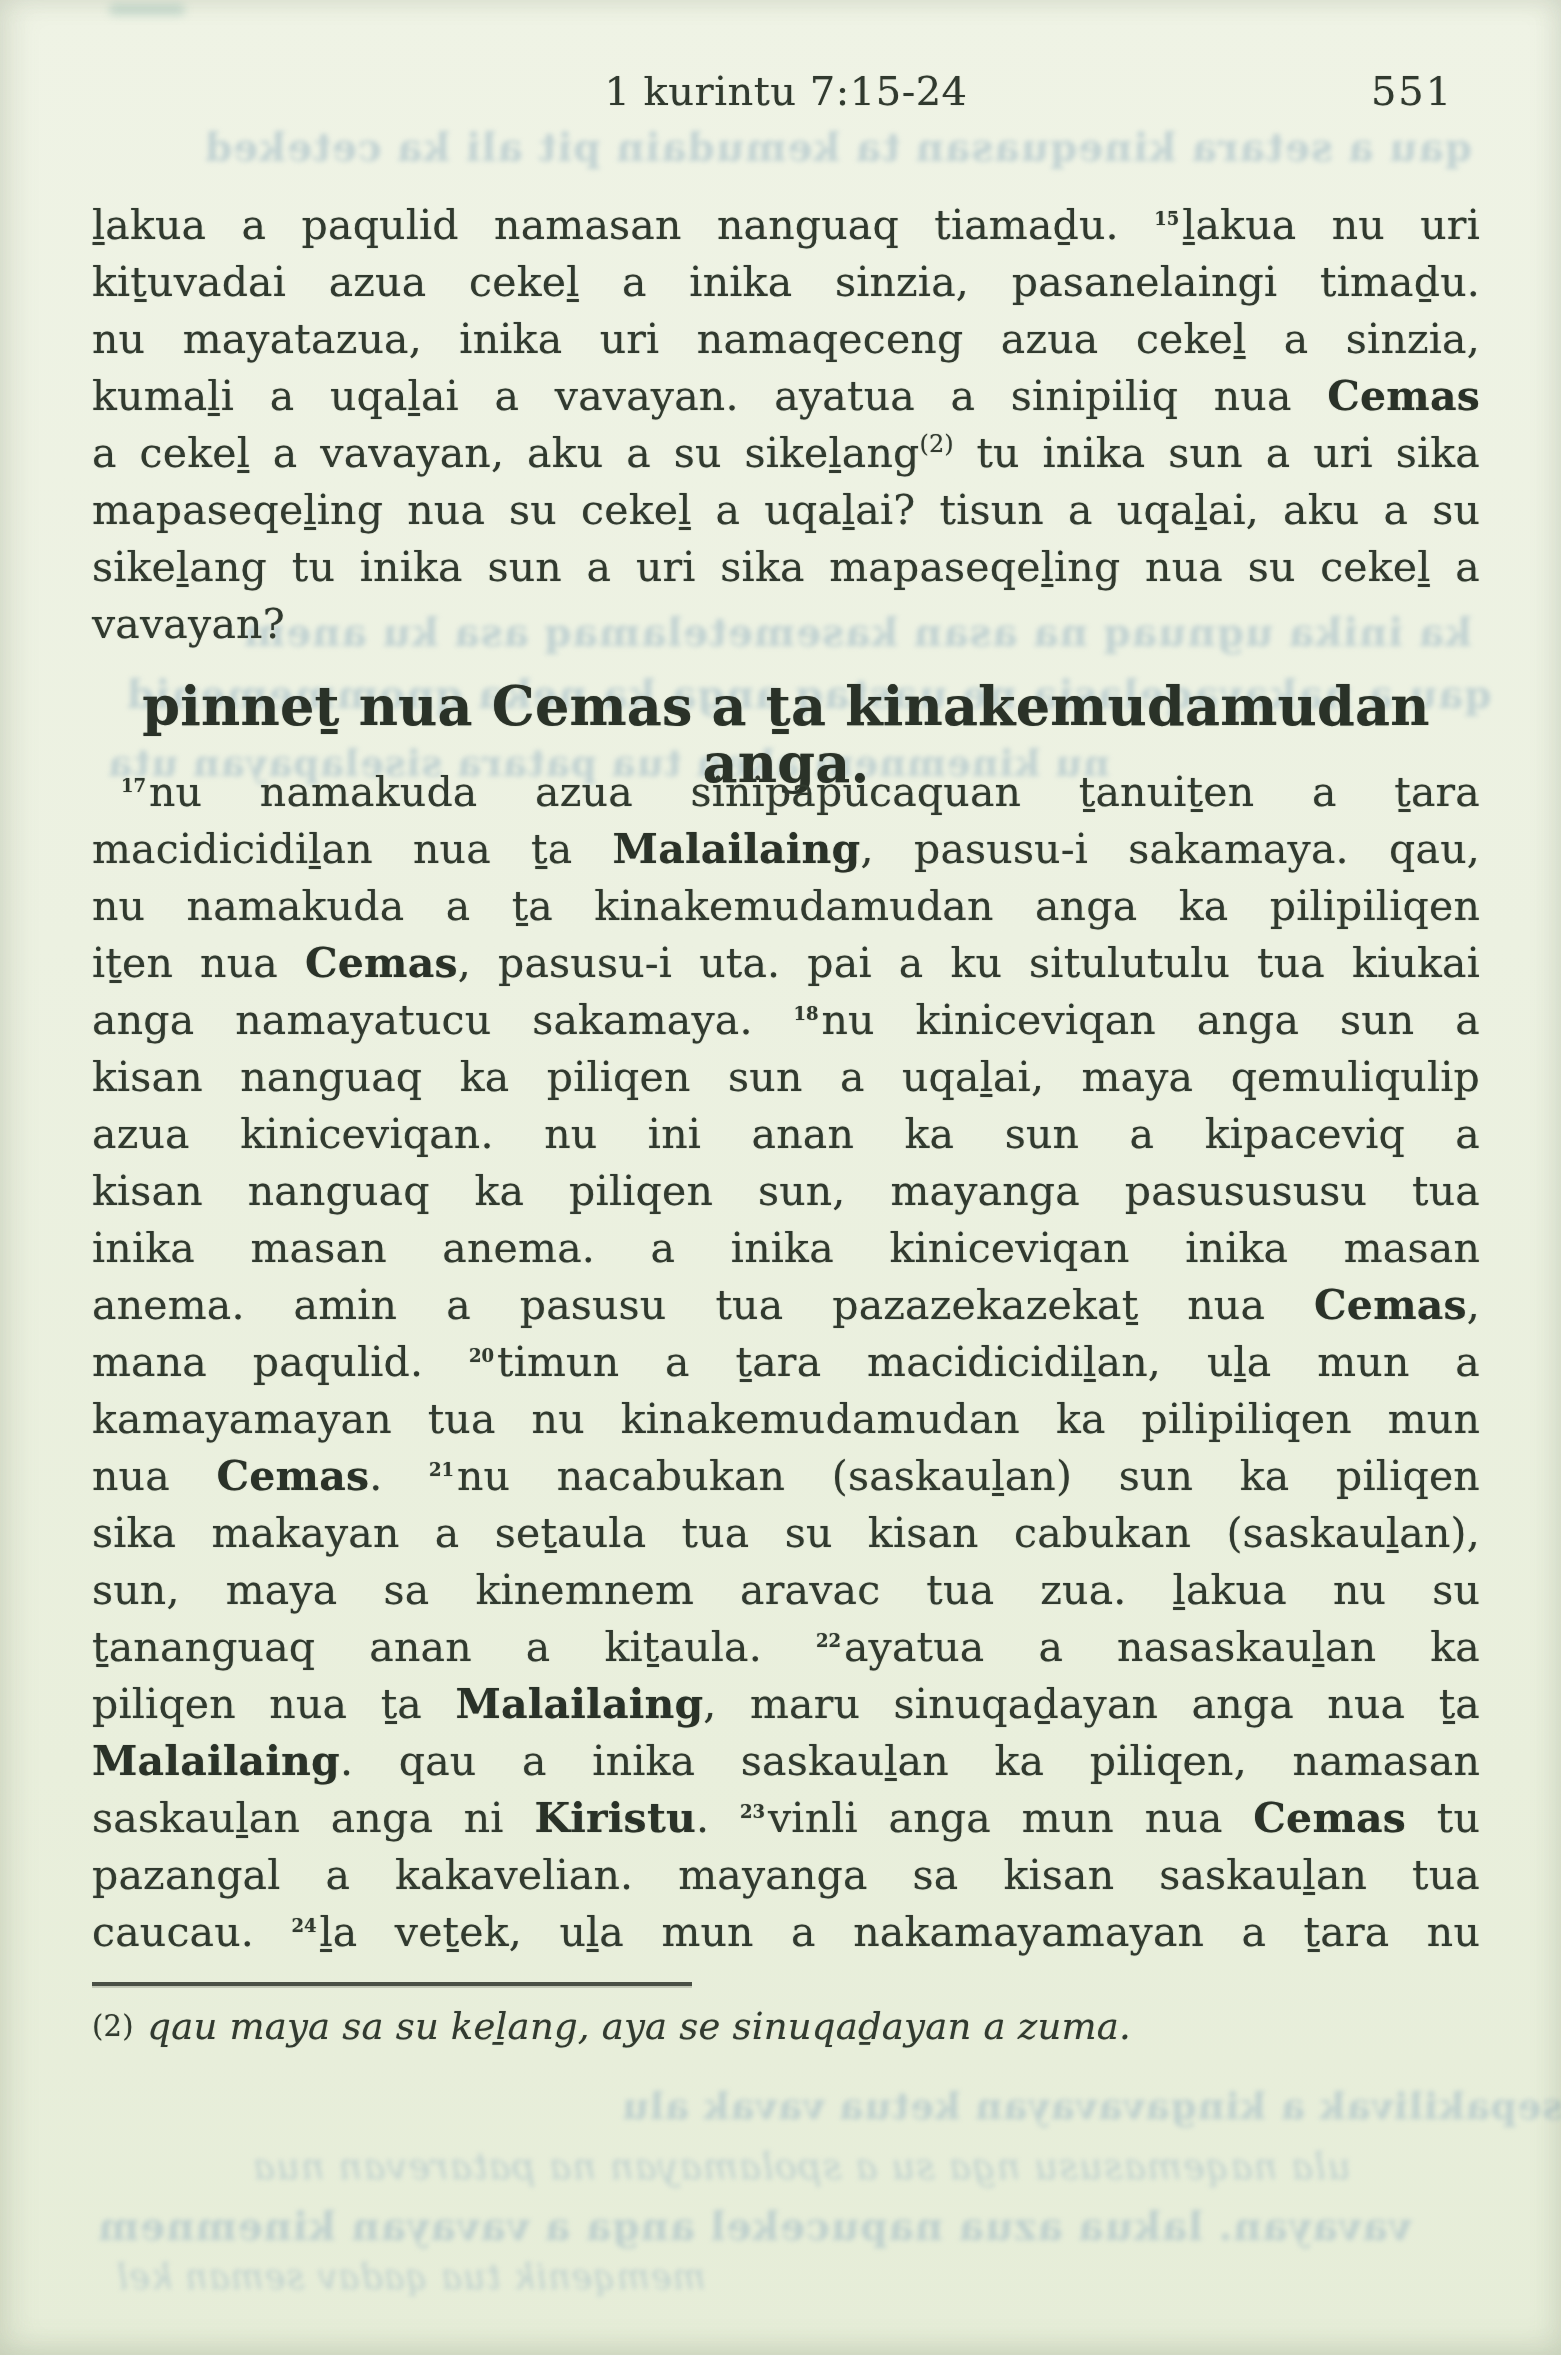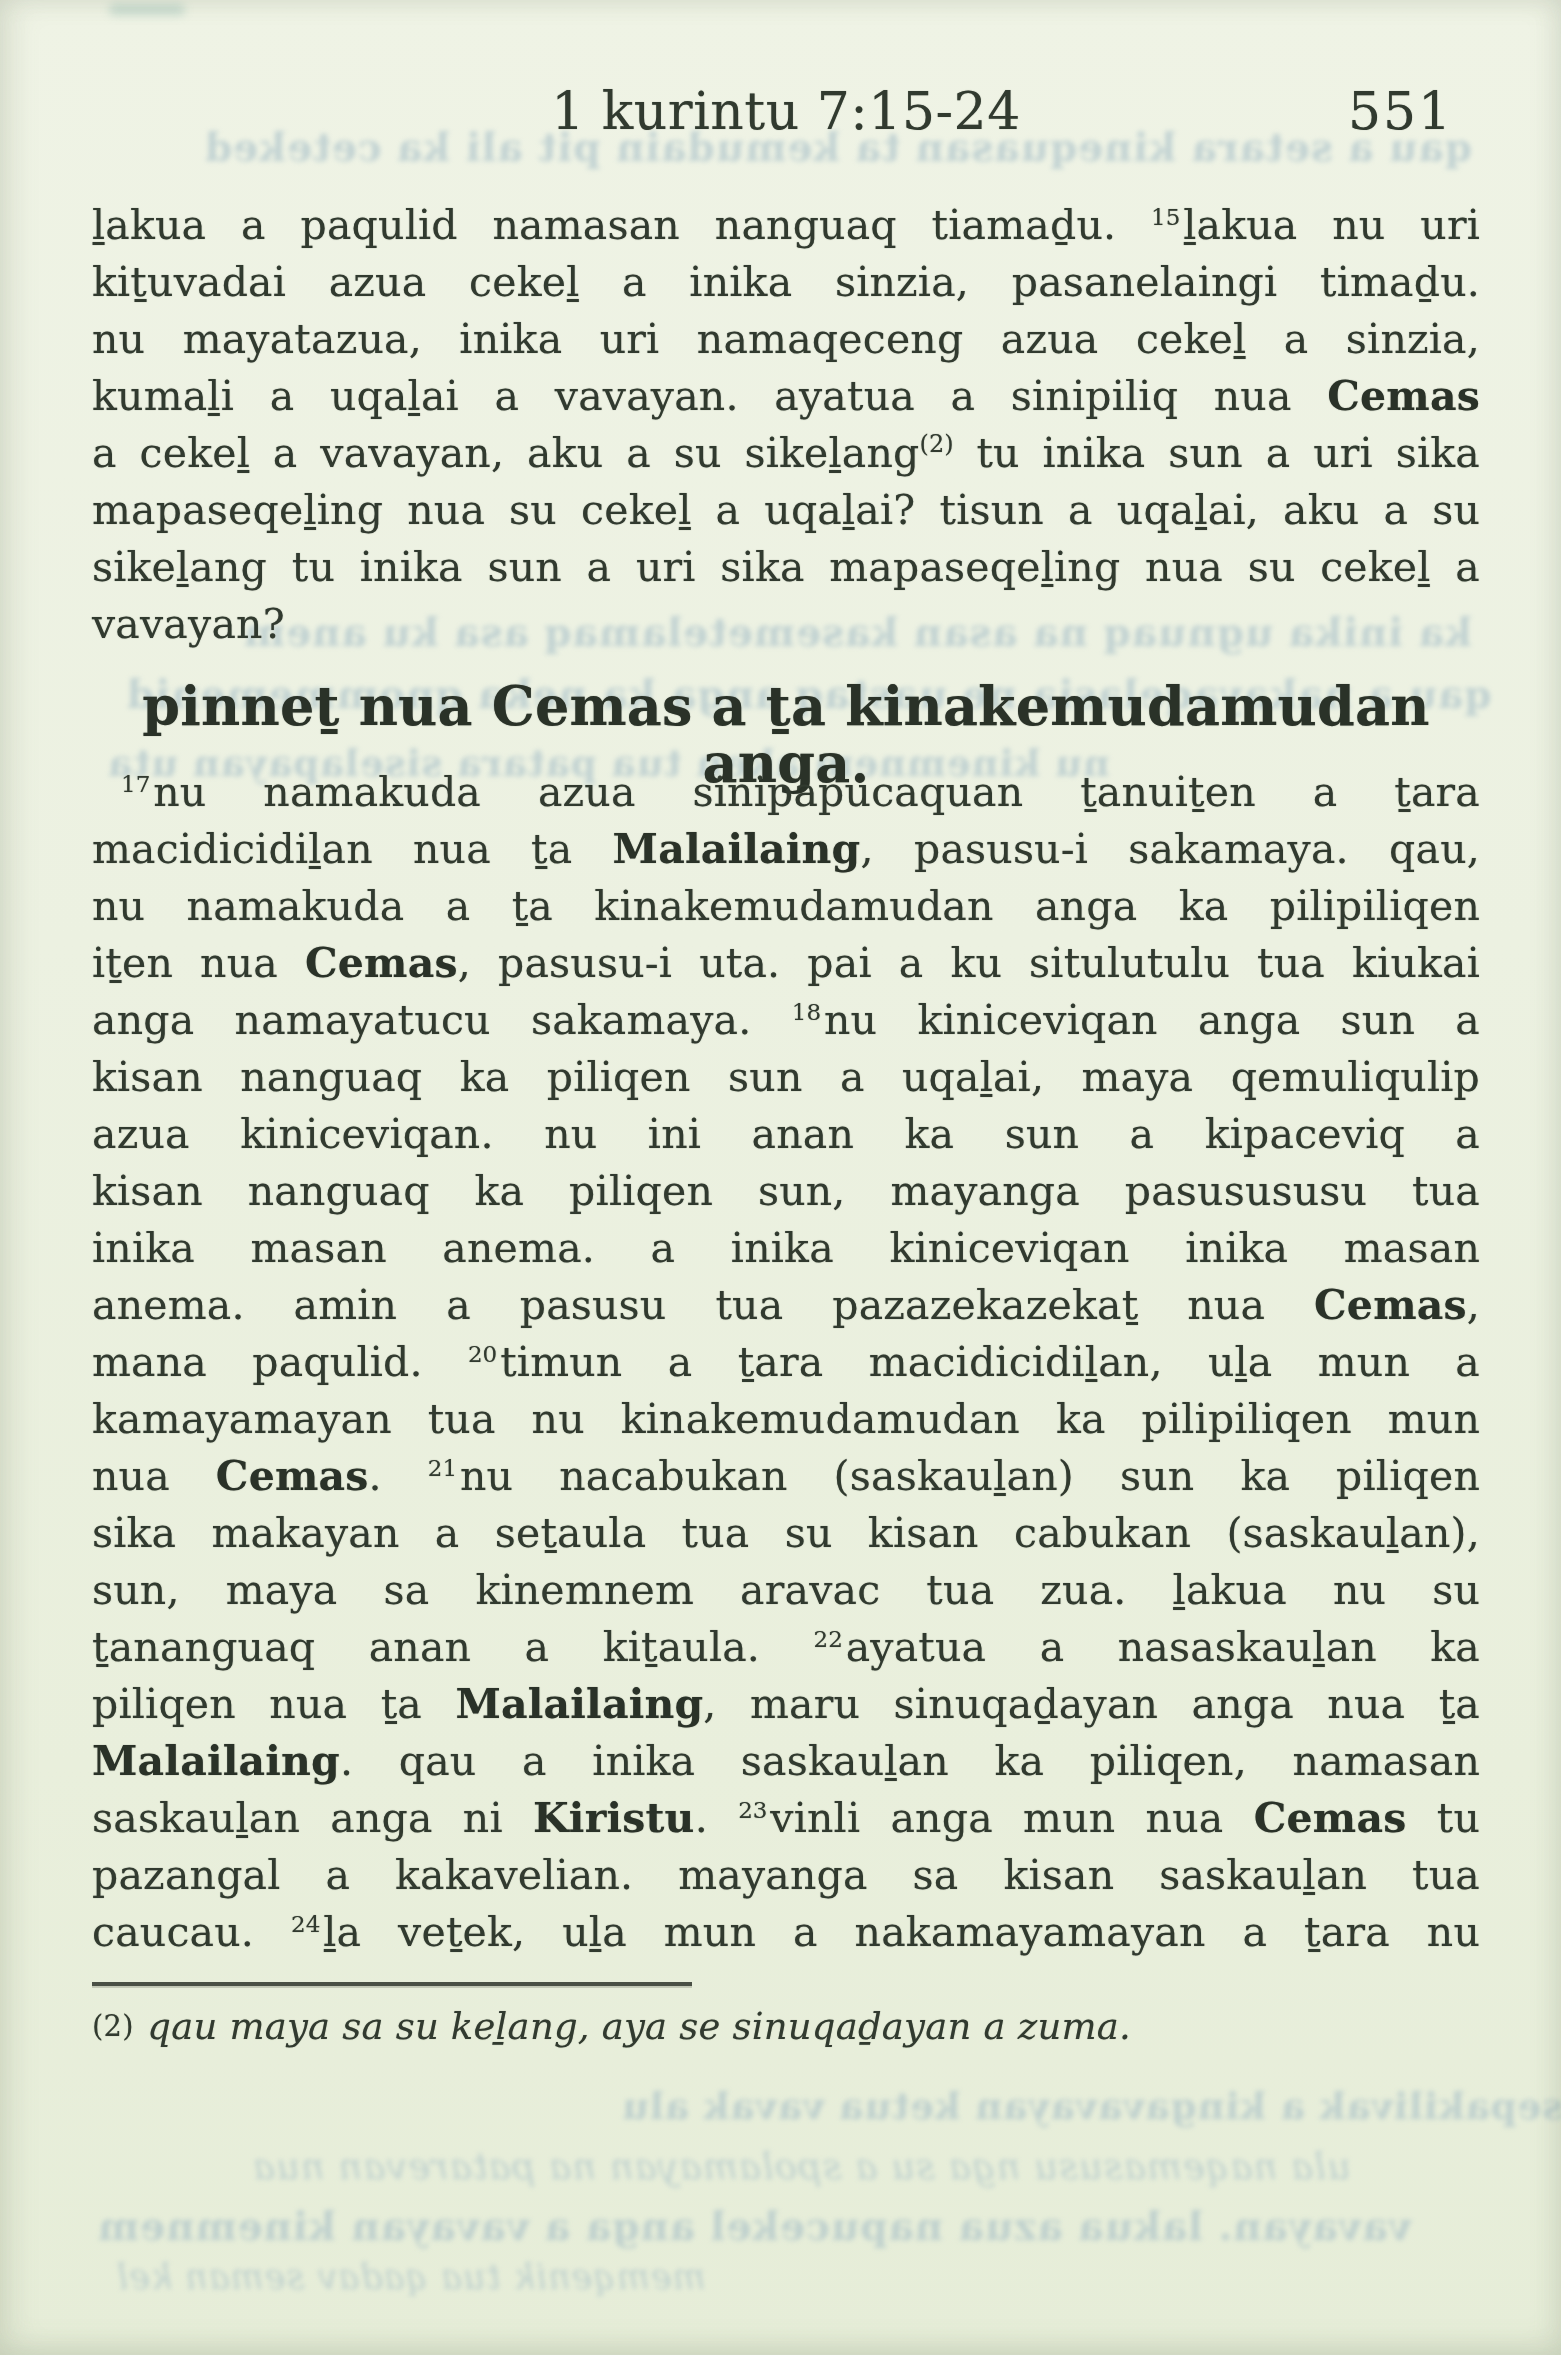--- a/index.html
+++ b/index.html
@@ -14,42 +14,42 @@
   .page::after{ 
     content:"";position:absolute;inset:0;pointer-events:none;
     box-shadow:inset 13.6px 0 29px rgba(120,130,105,.12), inset -9.7px 0 25px rgba(120,130,105,.10), inset 0 -11.6px 29px rgba(110,125,95,.10);
   }
   .scan-smudge{
     position:absolute;left:109px;top:3.9px;width:76px;height:11.6px;
     background:#7fb0a8;opacity:.35;filter:blur(4.9px);border-radius:5.8px;
   }
   
   .running-head{
-    position:absolute;left:92px;top:84px;width:1388px;height:54px;
-    font-size:52px;line-height:54px;
+    position:absolute;left:92px;top:64px;width:1388px;height:54px;
+    font-size:40px;line-height:54px;
     text-shadow:0 0 1px rgba(49,58,47,.45);
   }
   .running-head .ref{position:absolute;left:0;right:0;text-align:center;letter-spacing:0.5px;}
   .running-head .pageno{position:absolute;right:27px;top:0;letter-spacing:1.9px;}
   
   .body-text{
     position:absolute;left:92px;top:197px;width:1388px;
     font-size:41px;letter-spacing:0.2px;
     text-shadow:0 0 1.1px rgba(49,58,47,.5);
   }
   .line{
     height:57px;line-height:57px;
     text-align:justify;text-align-last:justify;
     white-space:nowrap; 
   }
   .line.lastline{text-align-last:left;}
   .line.indent{text-indent:29px;}
   .b{font-weight:bold;color:#2a3228;}
   .vnum{ 
-    font-weight:normal;font-size:23px;
+    font-weight:bold;font-size:18px;
     position:relative;top:-13.6px;padding-right:2.9px;letter-spacing:0;
   }
   .fref{ 
     font-size:24px;position:relative;top:-15.5px;letter-spacing:0;
   }
   .section-heading{
     height:57px;line-height:57px;margin-top:25px;margin-bottom:29px;
     font-weight:bold;font-size:54px;text-align:center;color:#2a3228;
   }
   

